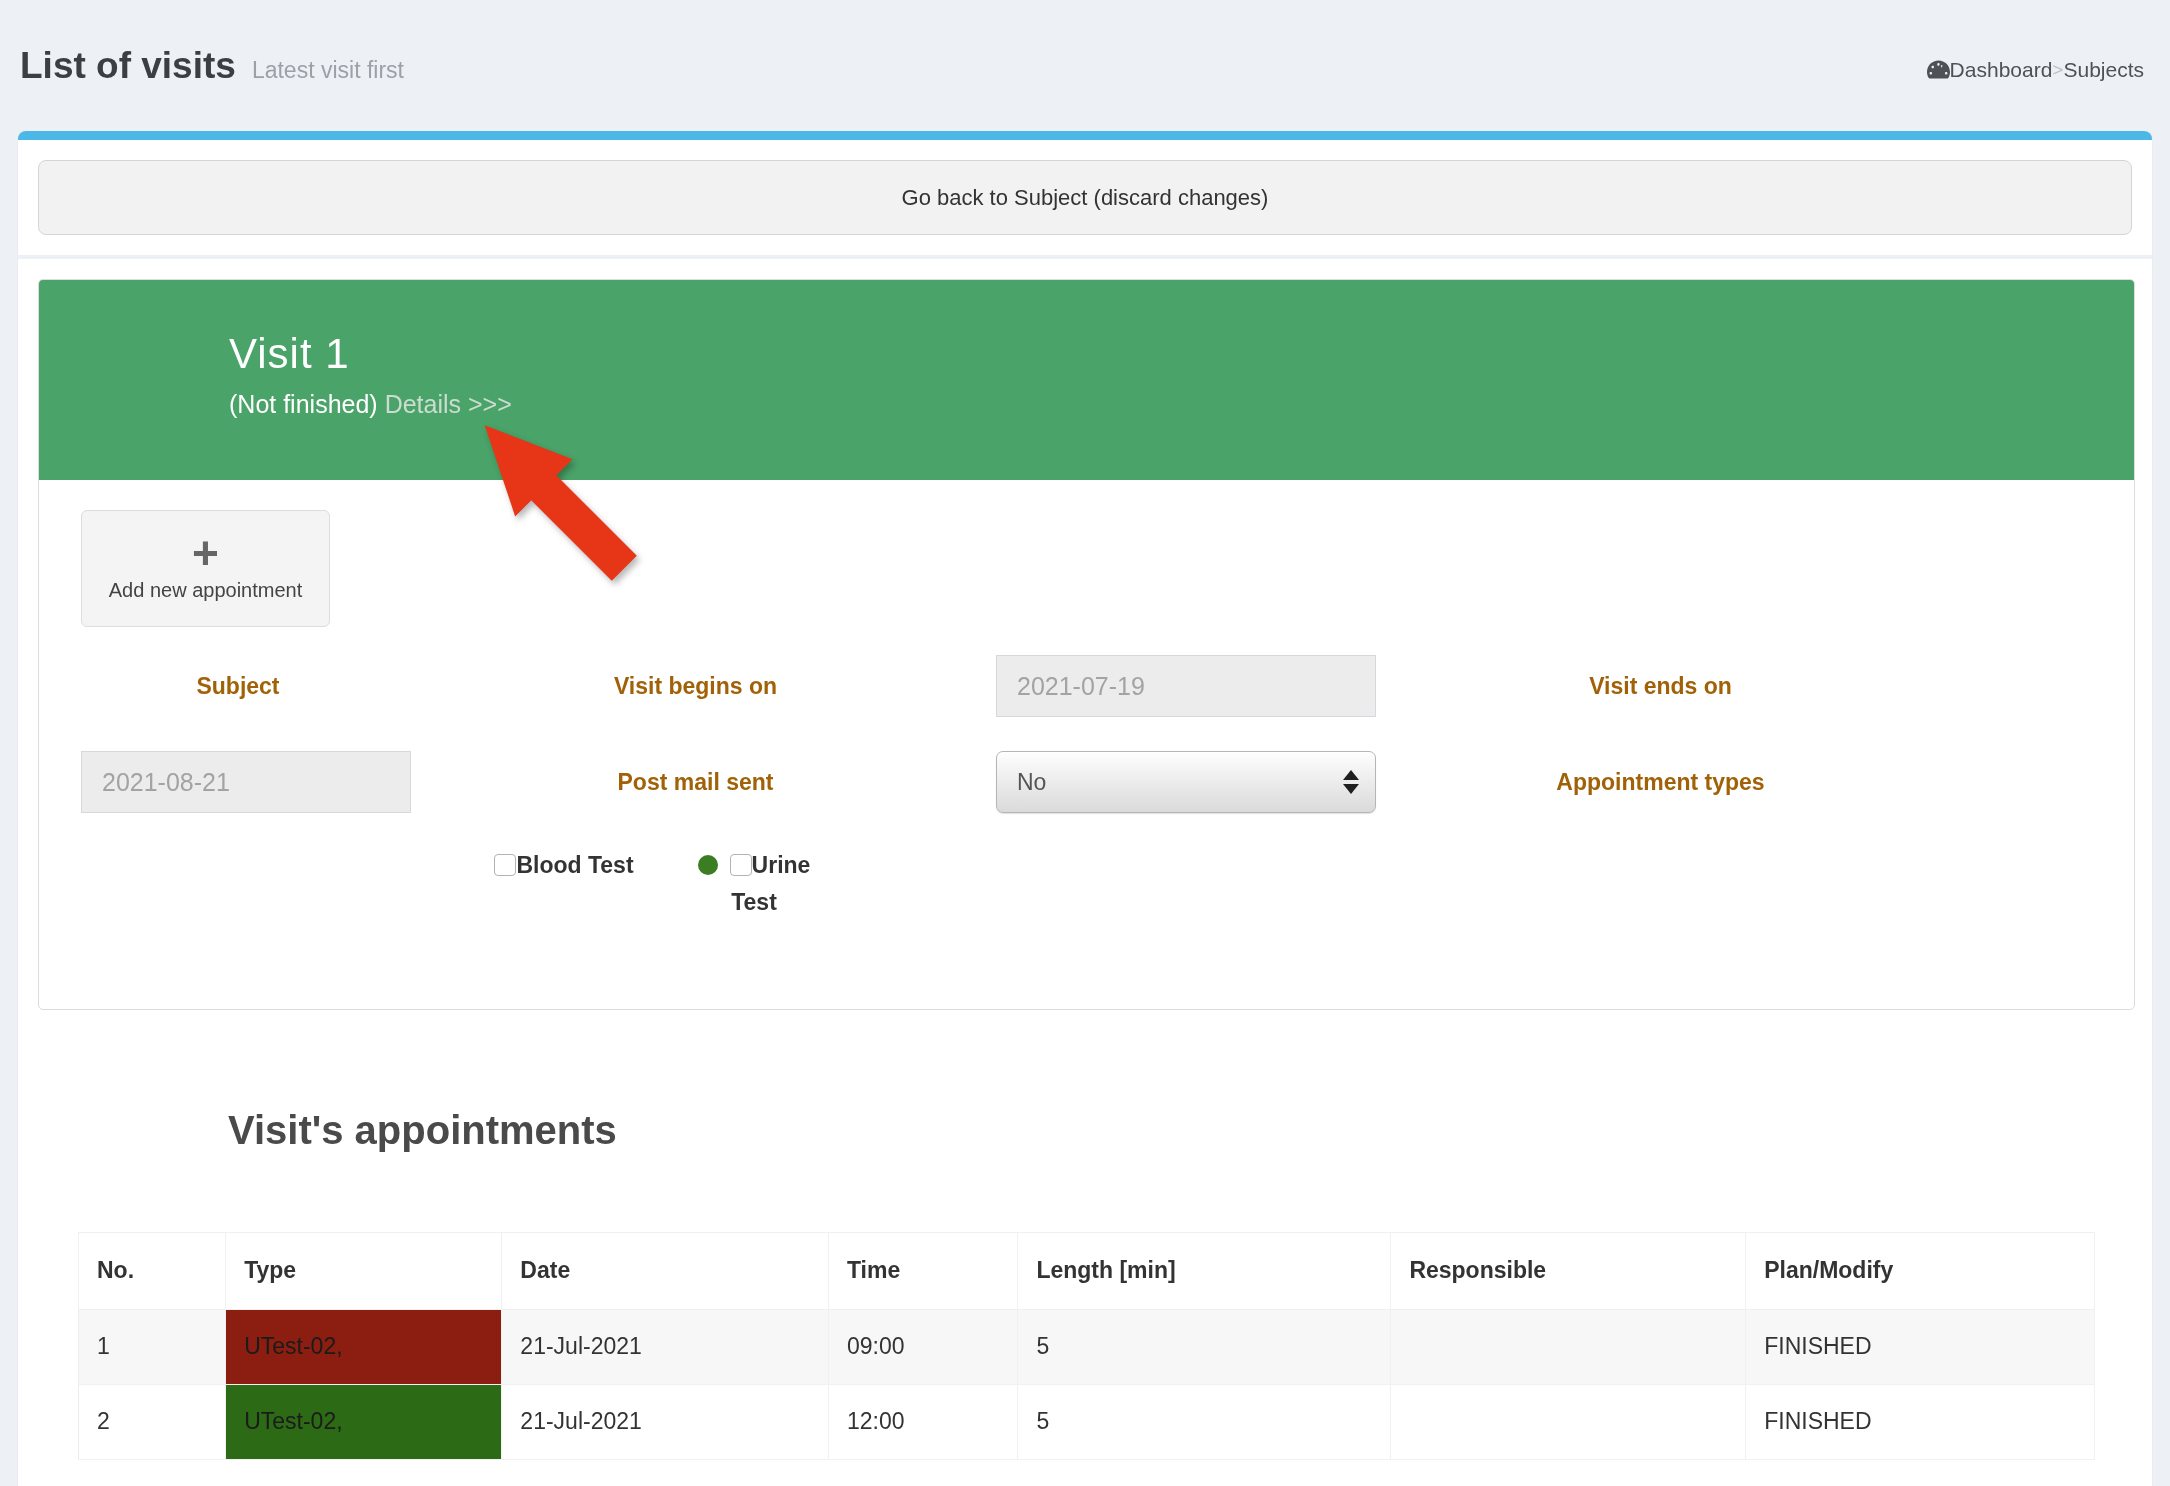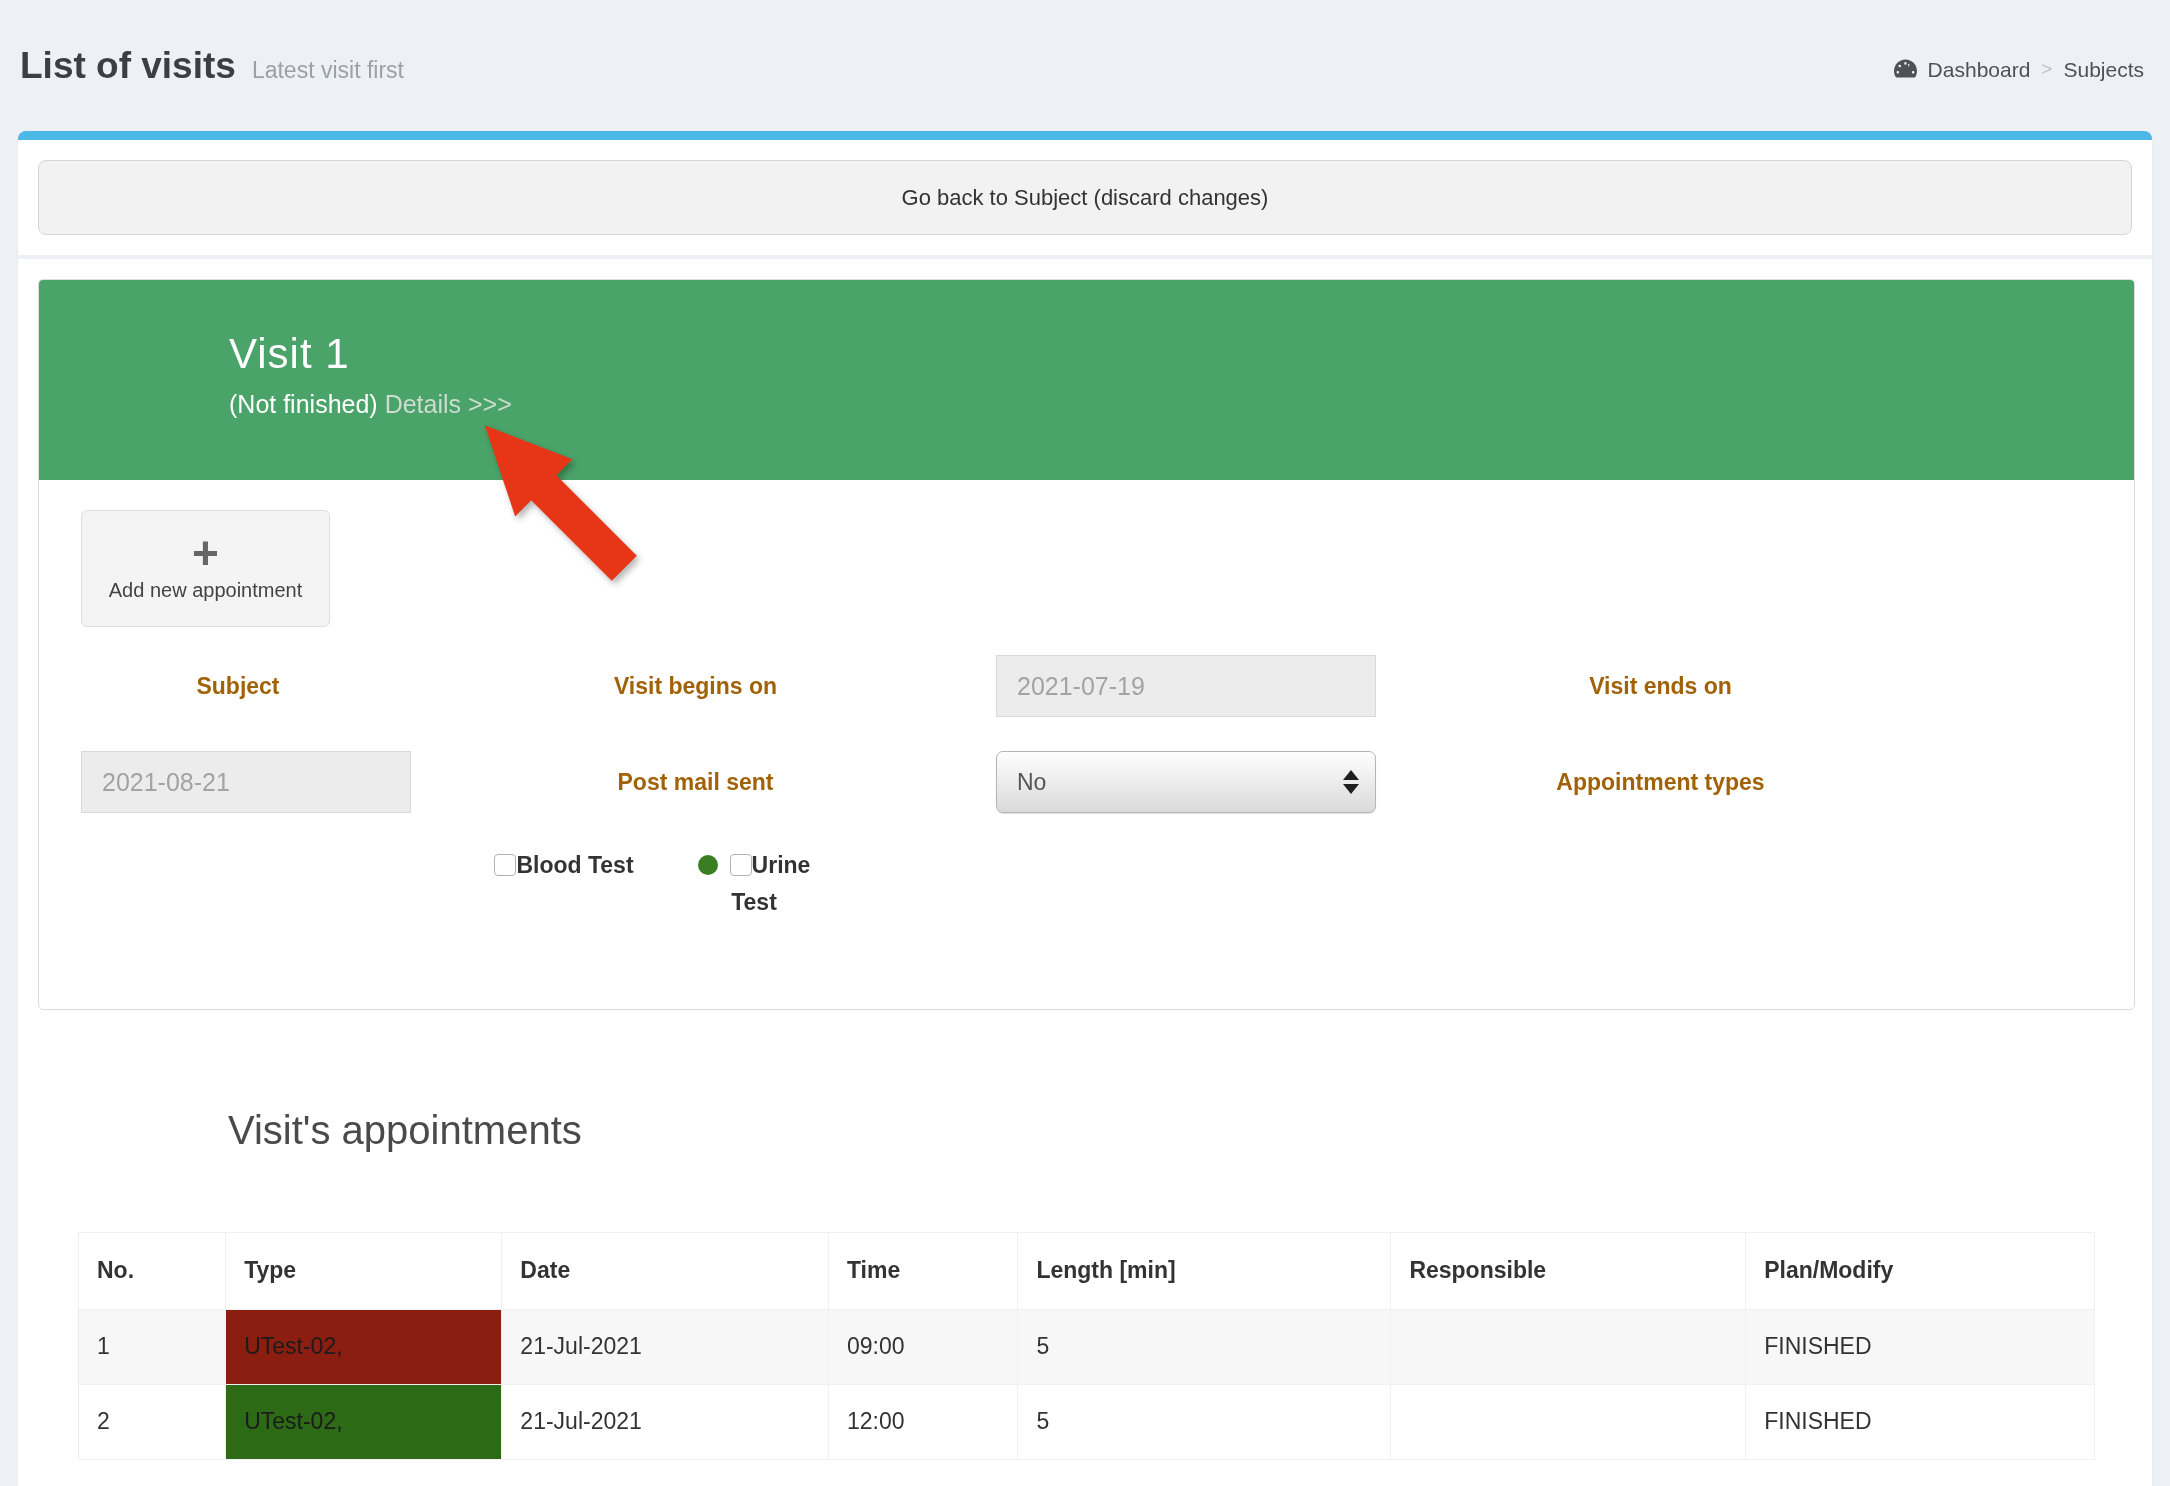--- a/index.html
+++ b/index.html
@@ -15,21 +15,21 @@
 
   
   .page-header {
     height:131px;
     display:flex; align-items:center; justify-content:space-between;
     padding:0 26px 0 20px;
   }
   .title-wrap { display:flex; align-items:baseline; gap:16px; }
   .page-title { margin:0; font-size:37px; font-weight:600; color:#3b3f44; }
   .page-subtitle { font-size:23px; color:#9ba1a8; font-weight:400; }
-  .breadcrumb { display:flex; align-items:flex-start; gap:11px; font-size:21px; color:#4e5257;margin-top:8px; }
+  .breadcrumb { display:flex; align-items:center; font-size:21px; color:#4e5257;margin-top:8px; }
   .breadcrumb .crumb-sep { color:#b9c0c7; font-size:19px; }
   .crumb-icon svg { width:23px; height:21px; fill:#4e5257; display:block; }
   .crumb-link { cursor:pointer; }
 
   
   .main-card {
     margin:0 18px;
     background:#ffffff;
     border-top:9px solid #4bb8e8;
     border-radius:8px 8px 8px 8px;
@@ -103,21 +103,21 @@
   .types-wrap { grid-column:2 / 5; display:flex; gap:40px; padding-left:78px; }
   .type-item { width:150px; text-align:center; font-weight:bold; font-size:23px; color:#333; line-height:1.6; }
   .checkbox {
     display:inline-block; width:22px; height:22px;
     border:1px solid #b3b3b3; border-radius:4px; background:#fff;
     vertical-align:-3px; cursor:pointer;
   }
   .status-dot { display:inline-block; width:20px; height:20px; border-radius:50%; background:#3a7d22; vertical-align:-2px; margin-right:12px; }
 
   
-  .appointments-heading { margin:98px 0 79px 190px; font-size:40px; font-weight:400; color:#4a4a4a; }
+  .appointments-heading { margin:98px 0 79px 190px; font-size:40px; font-weight:700; color:#4a4a4a; }
 
   .appt-table {
     width:calc(100% - 80px);
     margin:0 40px;
     border-collapse:collapse;
     font-size:23px; color:#333;
     border:1px solid #ececec;
   }
   .appt-table th {
     text-align:left; font-weight:bold;

